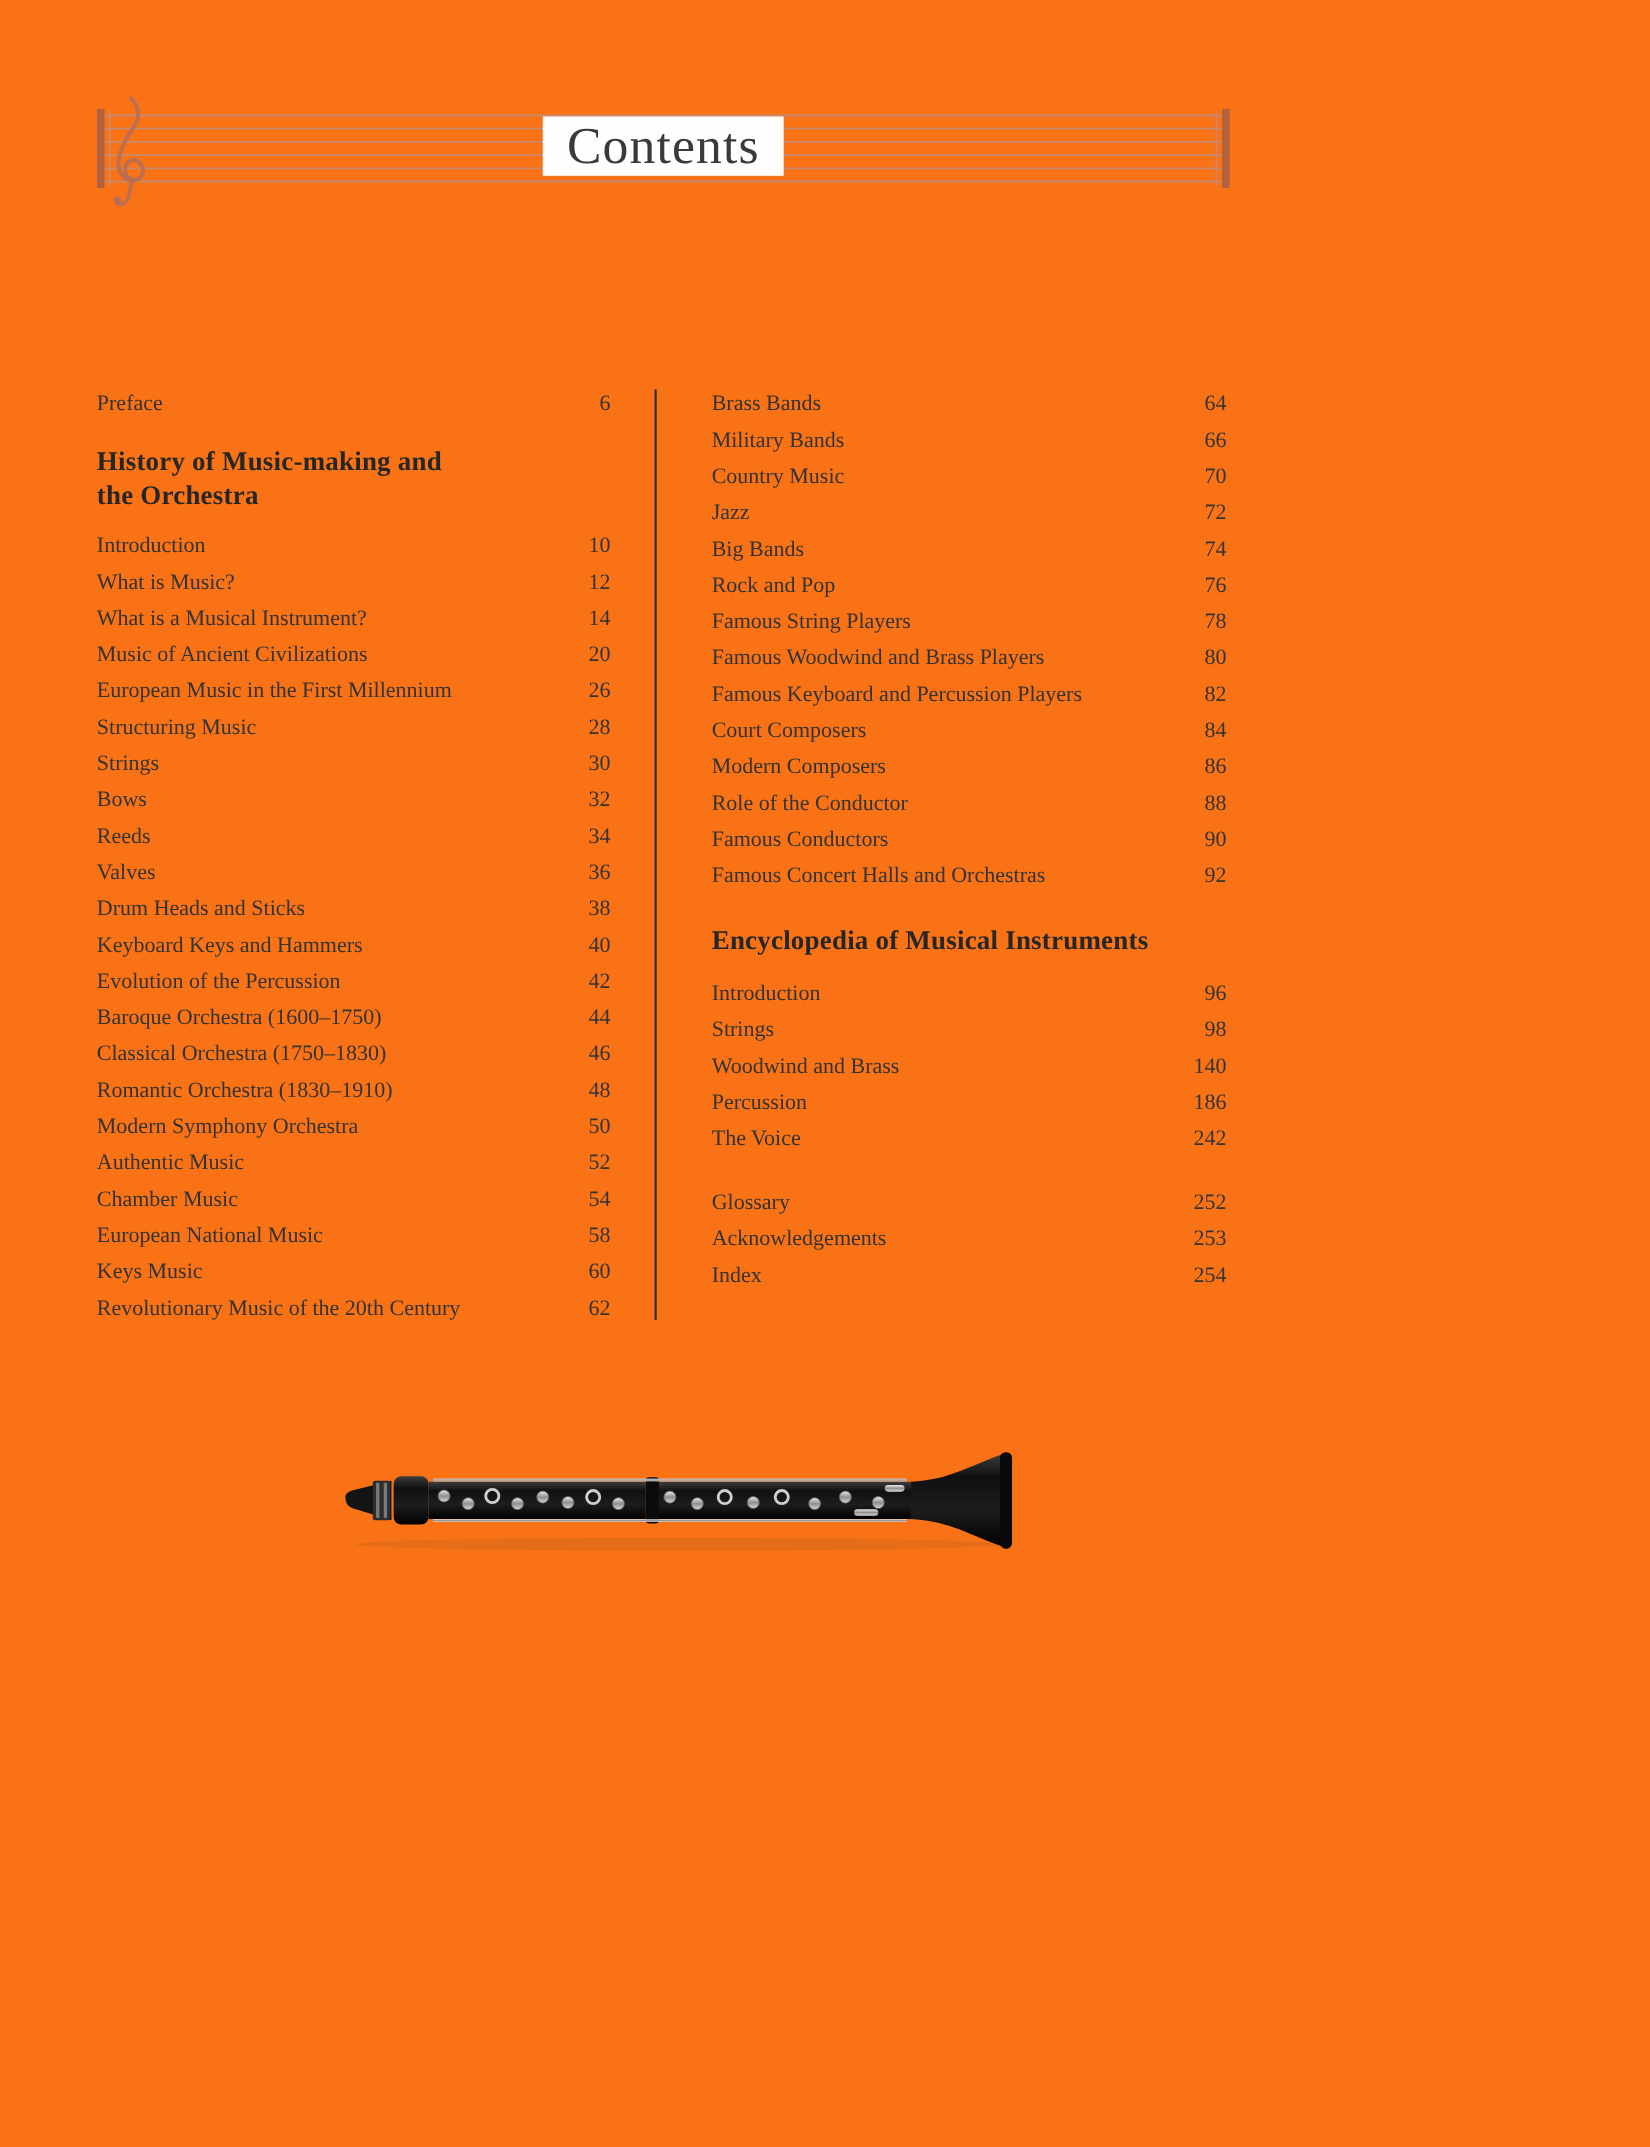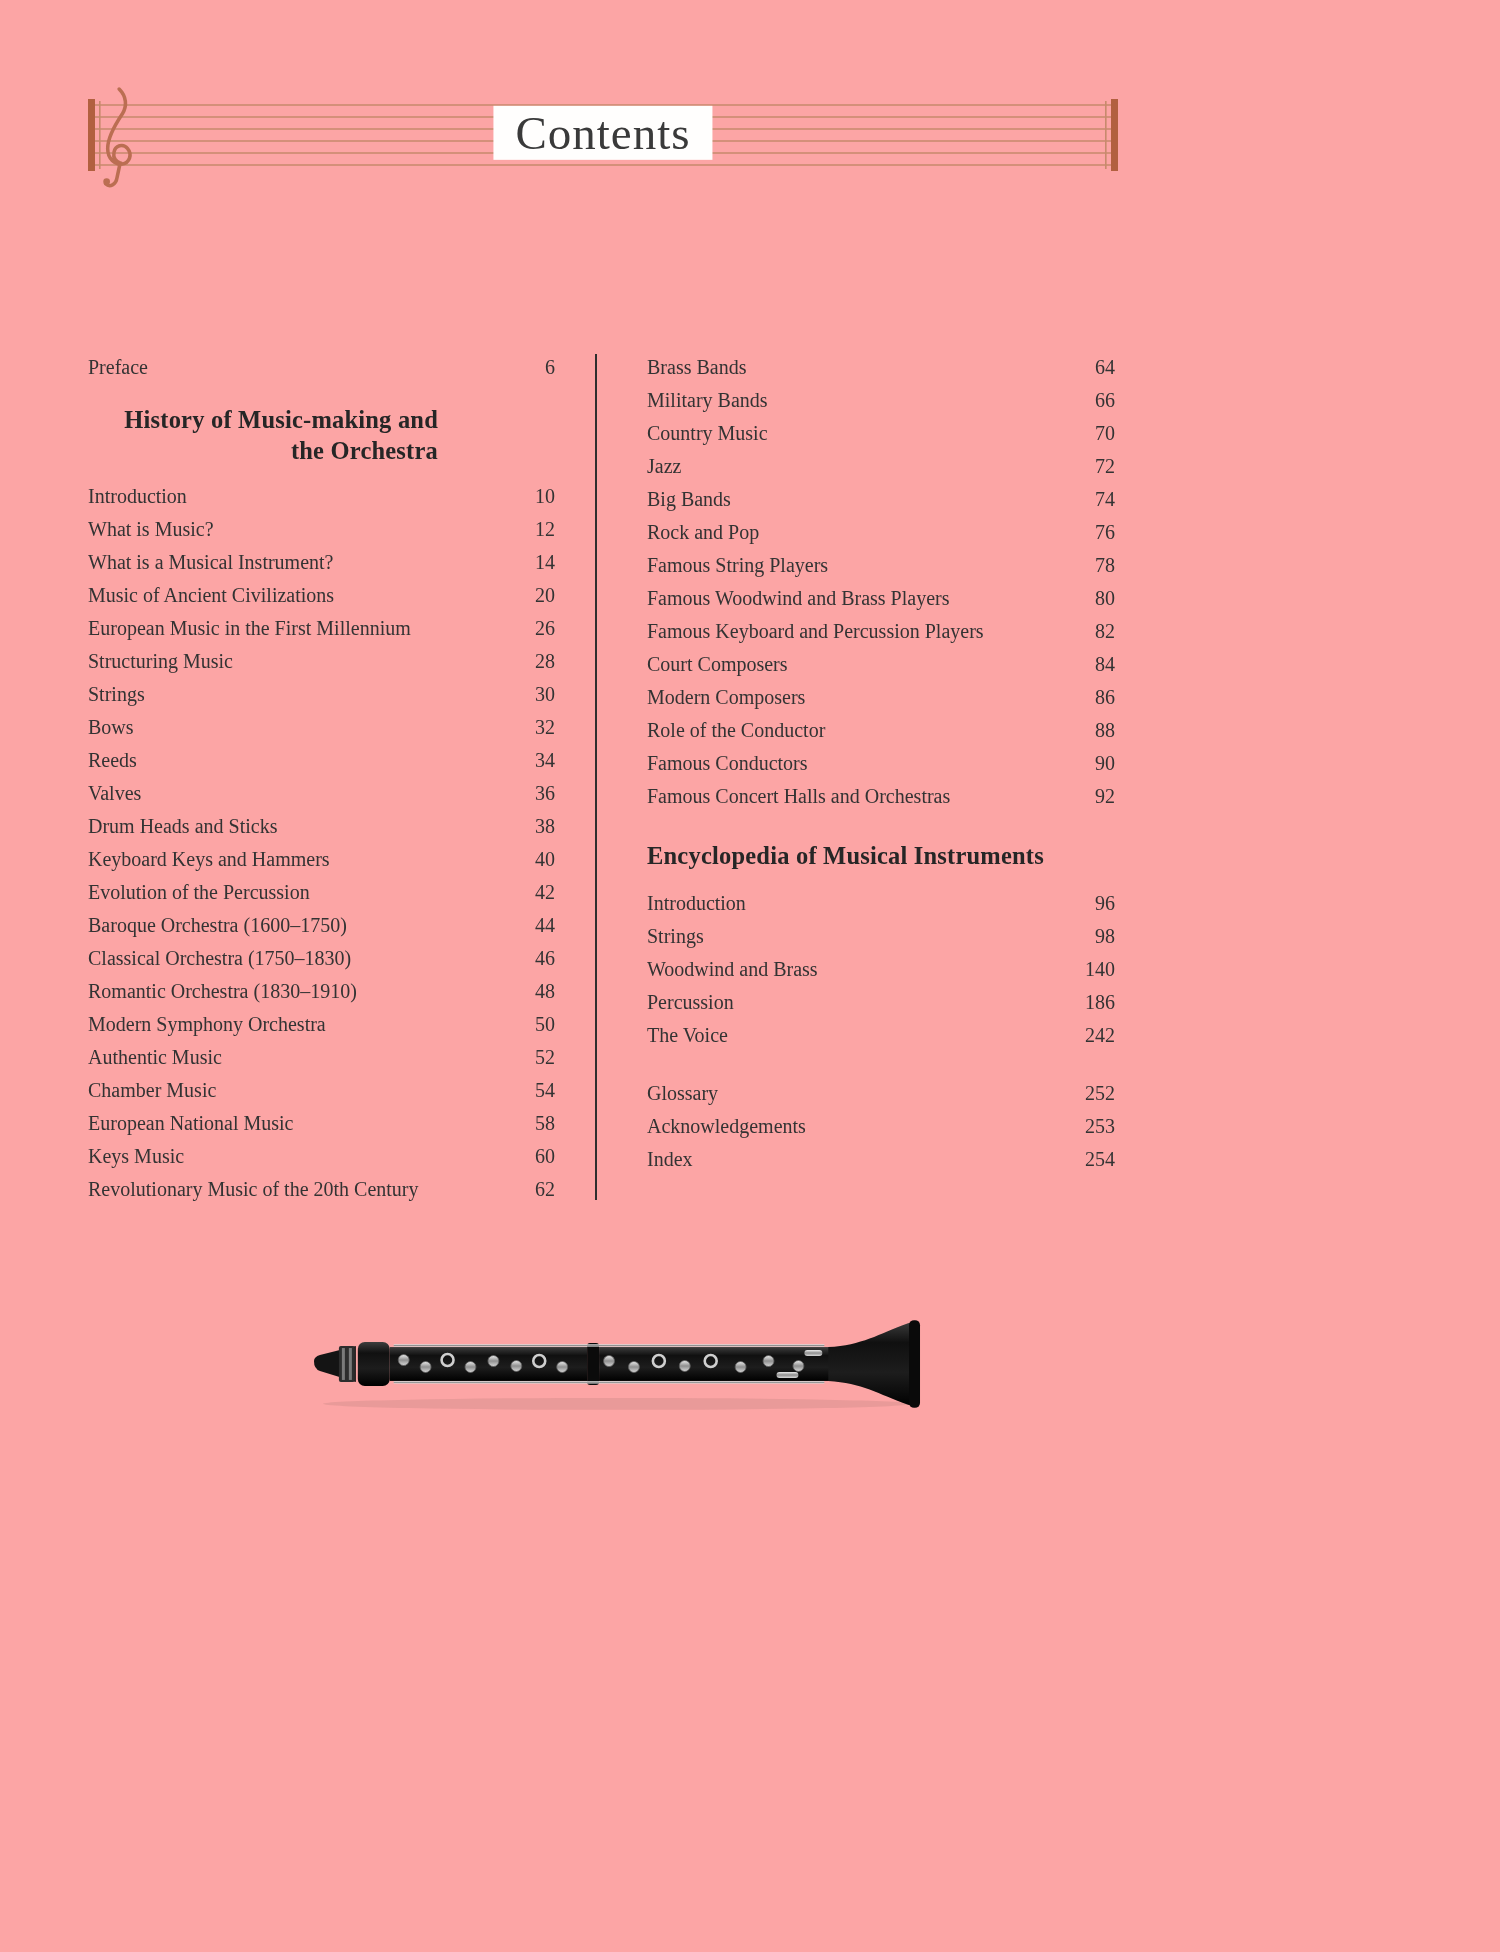--- a/index.html
+++ b/index.html
@@ -4,21 +4,21 @@
 <style>
   html,body{margin:0;padding:0;}
   body{
     width:1500px;height:1952px;
     background:#ffffff;
     font-family:"Liberation Serif","DejaVu Serif",serif;
     color:#343434;
     position:relative;
     overflow:hidden;
   }
-  .page{position:absolute;inset:0;background:#fca5a5;}
+  .page{position:absolute;inset:0;background:#f97316;}
 
   
   .toc-header{position:absolute;left:88px;top:98px;width:1030px;height:74px;}
   .staff-svg{position:absolute;left:0;top:0;}
   .clef-wrap{position:absolute;left:8px;top:-12px;width:40px;height:104px;}
   .page-title{
     position:absolute;left:50%;top:50%;
     transform:translate(-50%,-54%);
     margin:0;background:#fffefd;
     padding:0 22px;
@@ -38,21 +38,21 @@
     font-size:20px;line-height:33px;color:#333333;
   }
   .toc-row .pg{text-align:right;min-width:44px;}
   .preface-row{margin-bottom:20px;}
 
   .section-heading{
     margin:0 0 14px 0;
     font-size:24.5px;font-weight:700;line-height:31px;color:#262626;
     letter-spacing:0.2px;
   }
-  .heading-wrap{width:350px;text-align:right;}
+  .heading-wrap{width:350px;}
   .encyclopedia-heading{margin:27px 0 16px 0;width:468px;}
   .back-gap{height:25px;}
 
   
   .clarinet-fig{position:absolute;left:308px;top:1314px;margin:0;}
 </style>
 </head>
 <body>
 
 <div class="page">

